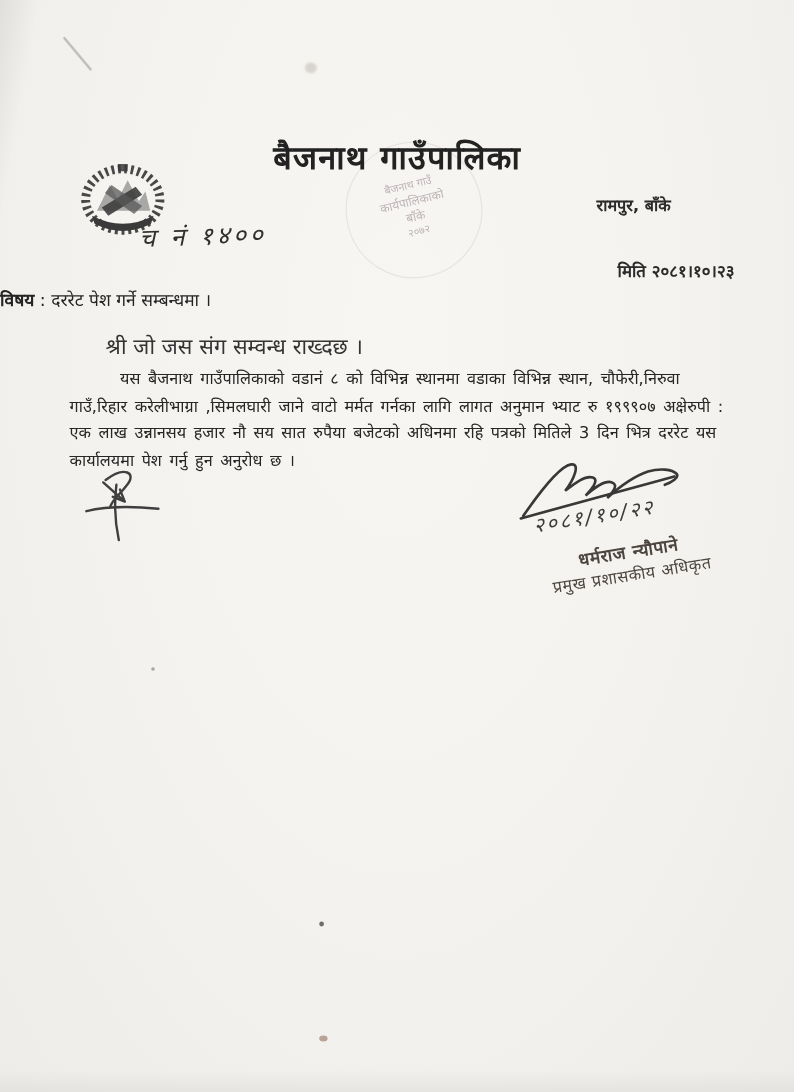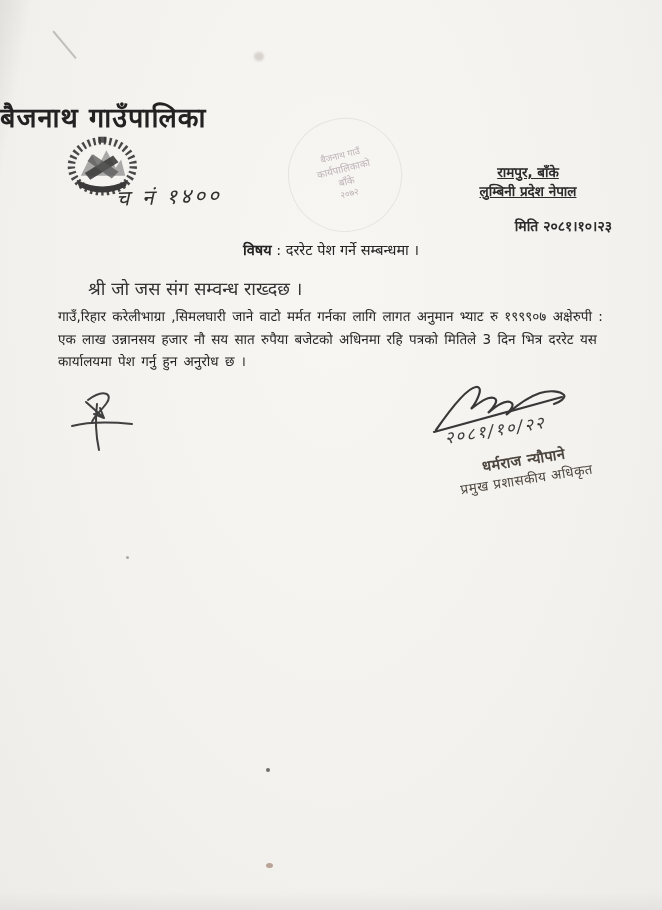--- a/index.html
+++ b/index.html
@@ -10,25 +10,25 @@
     overflow:hidden;
     font-family:"DejaVu Sans","Liberation Sans",sans-serif;
     color:#262626;
     background:
       linear-gradient(100deg, rgba(205,203,199,.45) 0%, rgba(245,243,239,0) 4%),
       linear-gradient(0deg, rgba(210,208,204,.35) 0%, rgba(245,243,239,0) 2%),
       radial-gradient(ellipse at 50% 30%, #f8f6f2 0%, #f4f2ee 55%, #eeece8 100%);
   }
   .abs{position:absolute;}
   
-  .title1{left:0;top:98px;width:662px;font-size:27px;font-weight:700;letter-spacing:1px;color:#222;}
+  .title1{left:0;top:112px;width:662px;text-align:center;font-size:27px;font-weight:700;letter-spacing:1px;color:#222;}
   .title2{left:0;top:131px;width:662px;text-align:center;font-size:24px;font-weight:700;letter-spacing:1px;color:#272727;}
-  .addr{left:438px;top:163px;width:180px;text-align:center;font-size:13.5px;font-weight:700;line-height:19px;color:#2b2b2b;text-decoration:underline;}
+  .addr{left:438px;top:163px;width:180px;text-align:center;font-size:13.5px;font-weight:700;line-height:19px;color:#2b2b2b;}
   .dateline{left:440px;top:216px;width:172px;text-align:right;font-size:14px;font-weight:700;color:#2b2b2b;}
-  .subject{left:0;top:239px;width:662px;text-align:center;font-size:14.5px;color:#242424;}
+  .subject{left:0;top:239px;width:662px;text-align:left;font-size:14.5px;color:#242424;}
   .subject .lbl{font-weight:700;}
   .salutation{left:88px;top:276px;font-size:18px;color:#333;}
   
   .body{left:58px;top:305px;width:556px;font-size:13.5px;line-height:22.5px;color:#262626;word-spacing:2px;}
   .body .line{white-space:nowrap;}
   .body .line.first{padding-left:42px;}
   
   .emblem{left:66px;top:135px;}
   
   .dispatch{left:116px;top:182px;font-size:21px;font-style:italic;letter-spacing:3px;color:#30302f;transform:rotate(-2deg);}
@@ -83,31 +83,31 @@
       <path d="M78 54 L40 28 L32 38 L68 64 Z" fill="#585858" opacity="0.75"></path>
       <path d="M16 66 Q54 86 92 66 L89 76 Q54 94 19 76 Z" fill="#3a3a3a"></path>
       <rect x="48" y="2" width="12" height="9" fill="#3a3a3a" opacity="0.85"></rect>
     </svg>
   </div>
 
   <div class="abs dispatch">च नं १४००</div>
 
   <div class="abs addr">
     <div>रामपुर, बाँके</div>
-    <div>लुम्बिनी प्रदेश नेपाल</div>
   </div>
   <div class="abs dateline">मिति २०८१।१०।२३</div>
 
   <div class="abs subject">
     <span class="lbl">विषय</span><span> : दररेट पेश गर्ने सम्बन्धमा ।</span>
   </div>
 
   <div class="abs salutation">श्री जो जस संग सम्वन्ध राख्दछ ।</div>
 
   <div class="abs body">
+    <div class="line first">यस बैजनाथ गाउँपालिकाको  वडानं ८ को विभिन्न स्थानमा वडाका विभिन्न स्थान, चौफेरी,निरुवा</div>
     <div class="line">गाउँ,रिहार करेलीभाग्रा ,सिमलघारी जाने वाटो मर्मत गर्नका लागि लागत अनुमान भ्याट रु १९९९०७ अक्षेरुपी :</div>
     <div class="line">एक लाख उन्नानसय हजार नौ सय सात  रुपैया बजेटको अधिनमा रहि  पत्रको मितिले 3 दिन भित्र दररेट यस</div>
     <div class="line">कार्यालयमा पेश गर्नु हुन अनुरोध छ ।</div>
   </div>
 
   <div class="abs initial-svg">
     <svg width="76" height="68" viewBox="0 0 76 68">
       <g fill="none" stroke="#3f3f3f" stroke-width="2" stroke-linecap="round">
         <path d="M24 14 C40 2 50 8 42 18 C36 26 30 30 28 36"></path>
         <path d="M22 16 L40 32 M40 32 L30 28 M40 32 L36 22"></path>

